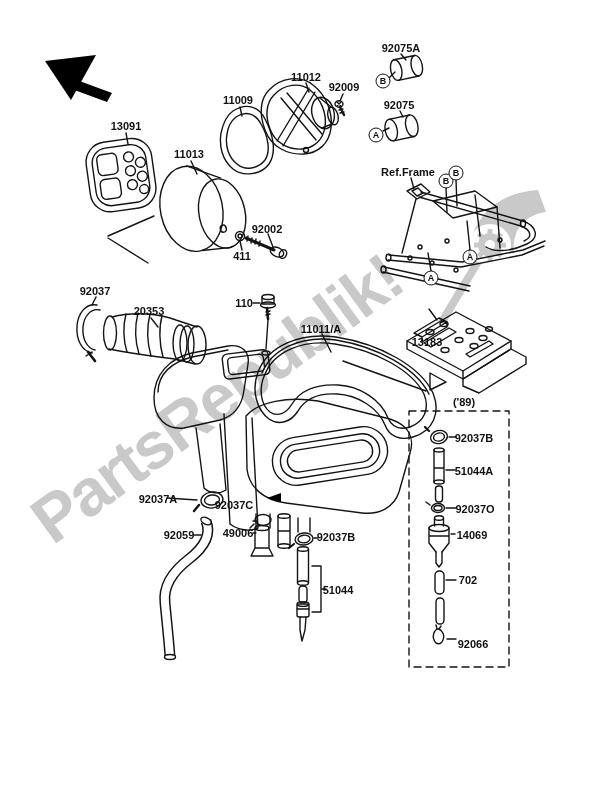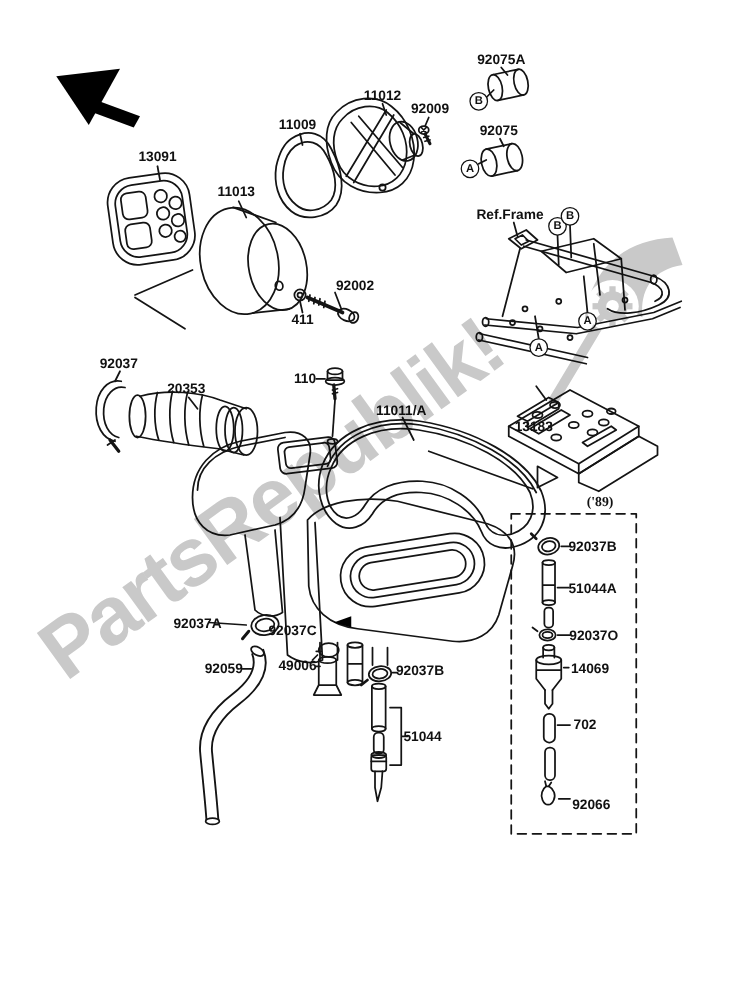--- a/index.html
+++ b/index.html
@@ -309,28 +309,28 @@
 </svg>
 
 <div class="plabel" style="left:401px;top:43px;">92075A</div>
 <div class="plabel" style="left:306px;top:72px;">11012</div>
 <div class="plabel" style="left:344px;top:82px;">92009</div>
 <div class="plabel" style="left:238px;top:95px;">11009</div>
 <div class="plabel" style="left:399px;top:100px;">92075</div>
 <div class="plabel" style="left:126px;top:121px;">13091</div>
 <div class="plabel" style="left:189px;top:149px;">11013</div>
 <div class="plabel" style="left:408px;top:167px;">Ref.Frame</div>
-<div class="plabel" style="left:284px;top:224px;">92002</div>
+<div class="plabel" style="left:267px;top:224px;">92002</div>
 <div class="plabel" style="left:242px;top:251px;">411</div>
 <div class="plabel" style="left:95px;top:286px;">92037</div>
 <div class="plabel" style="left:244px;top:298px;">110</div>
 <div class="plabel" style="left:149px;top:306px;">20353</div>
 <div class="plabel" style="left:427px;top:297px;margin-top:40px;">13183</div>
 <div class="plabel" style="left:321px;top:324px;">11011/A</div>
-<div class="plabel" style="left:480px;top:397px;font-family:Liberation Serif, serif;">('89)</div>
+<div class="plabel" style="left:464px;top:397px;">('89)</div>
 <div class="plabel" style="left:474px;top:433px;">92037B</div>
 <div class="plabel" style="left:474px;top:466px;">51044A</div>
 <div class="plabel" style="left:475px;top:504px;">92037O</div>
 <div class="plabel" style="left:472px;top:530px;">14069</div>
 <div class="plabel" style="left:468px;top:575px;text-align:center;">702</div>
 <div class="plabel" style="left:473px;top:639px;">92066</div>
 <div class="plabel" style="left:142px;top:494px;padding-left:32px;">92037A</div>
 <div class="plabel" style="left:234px;top:500px;">92037C</div>
 <div class="plabel" style="left:238px;top:528px;">49006</div>
 <div class="plabel" style="left:179px;top:530px;">92059</div>

